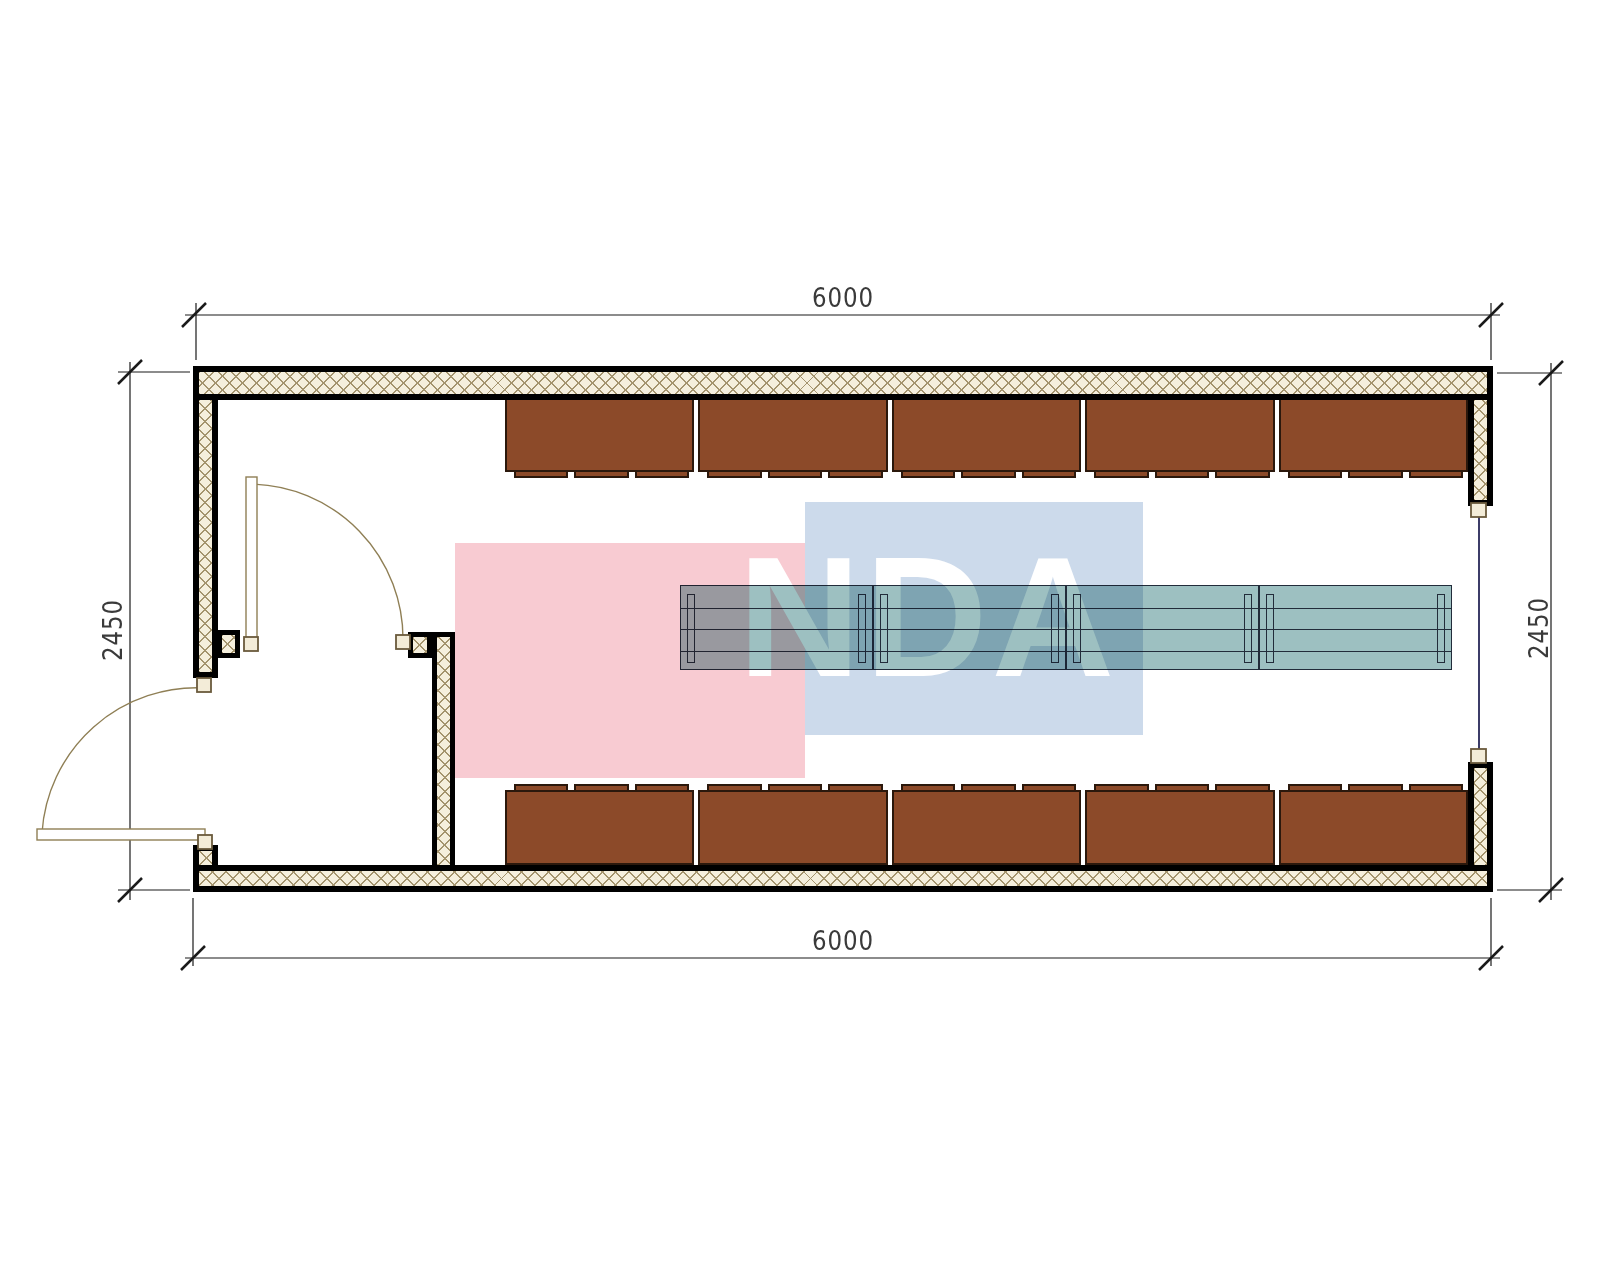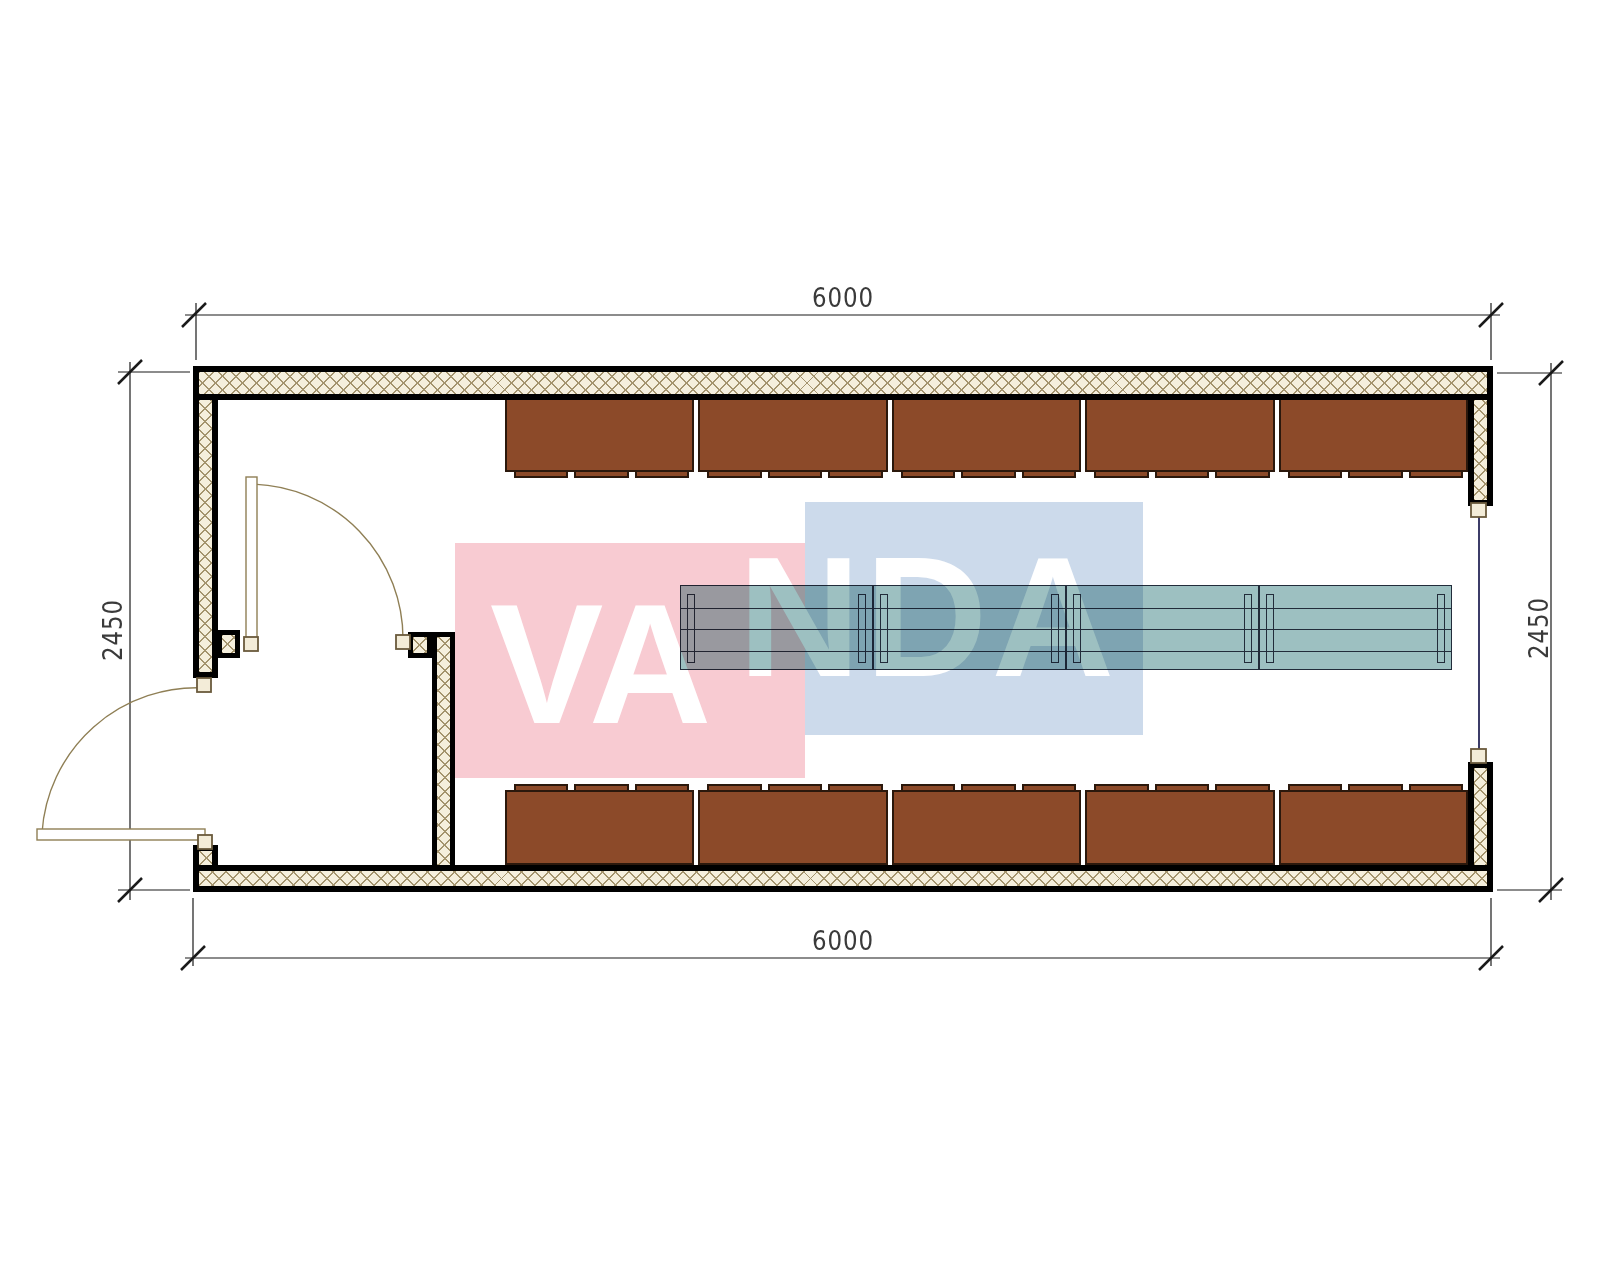--- a/index.html
+++ b/index.html
@@ -43,21 +43,20 @@
   .dim-h{transform:translate(-50%,-50%) scaleX(0.85);}
   .dim-v{transform:translate(-50%,-50%) rotate(-90deg) scaleX(0.85);}
 </style>
 </head>
 <body>
 
 <div id="canvas">
 
   <div class="wm-square" style="left: 455px; top: 543px; width: 350px; height: 235px; background: rgb(248, 203, 210);"></div>
   <div class="wm-square" style="left: 805px; top: 502px; width: 338px; height: 233px; background: rgb(204, 218, 235);"></div>
-  <div class="wm-text" style="left:490px;top:579px;letter-spacing:-2px;">VA</div>
   <div class="wm-text" style="left:738px;top:532px;letter-spacing:4px;">NDA</div>
 
   <div id="tables-group">
       <div class="table-section" style="left: 680px; top: 585px; width: 193px; height: 85px;">
         <div class="table-plank" style="top: 22px;"></div>
         <div class="table-plank" style="top: 43px;"></div>
         <div class="table-plank" style="top: 65px;"></div>
         <div class="table-leg" style="left: 6px; top: 8px; width: 8px; height: 69px;"></div>
         <div class="table-leg" style="left: 177px; top: 8px; width: 8px; height: 69px;"></div>
       </div>

